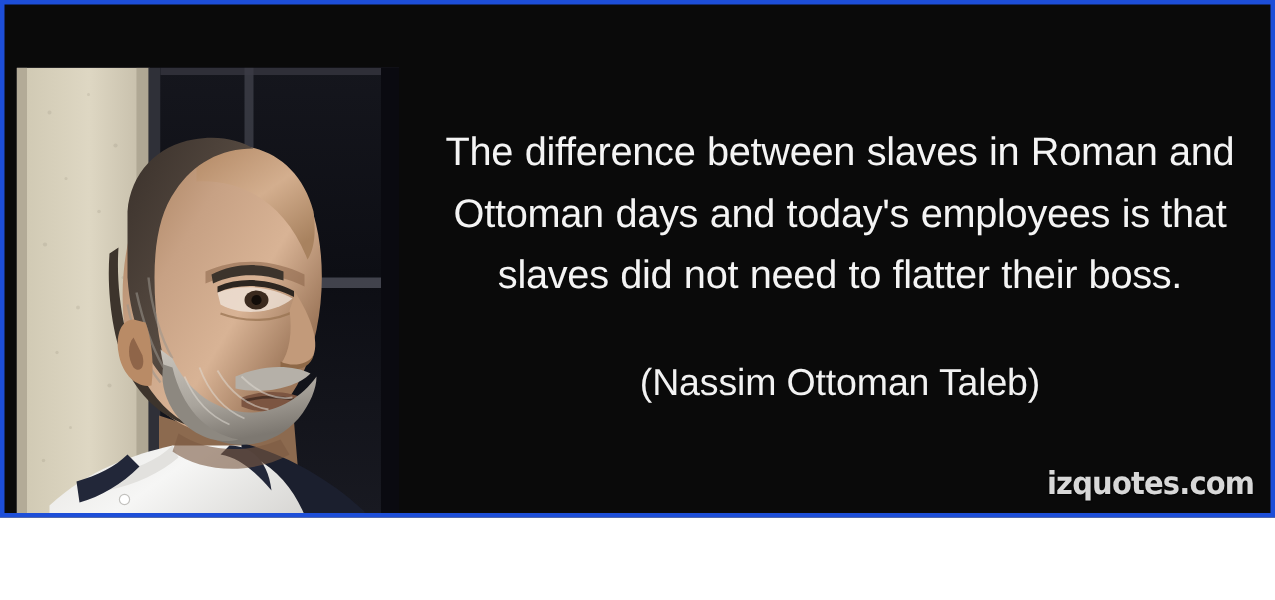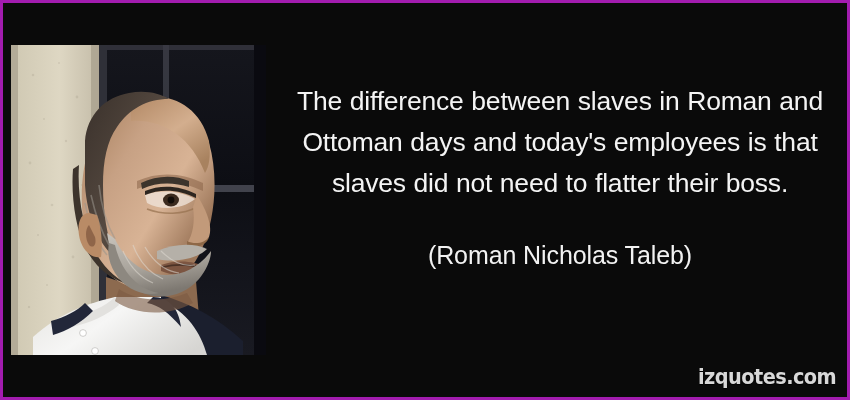--- a/index.html
+++ b/index.html
@@ -7,23 +7,23 @@
   html, body {
     width: 850px;
     height: 400px;
     background: #ffffff;
     overflow: hidden;
   }
 
   .quote-card {
     position: relative;
     width: 850px;
-    height: 400px;
+    height: 345px;
     background: #0a0a0a;
-    border: 3px solid #a21caf;
+    border: 3px solid #1d4ed8;
     overflow: hidden;
     font-family: "Liberation Sans", sans-serif;
   }
 
   
   .portrait {
     position: absolute;
     left: 8px;
     top: 42px;
     width: 255px;
@@ -221,18 +221,18 @@
         <path d="M134 202 C142 216 154 226 168 228"></path>
         <path d="M150 206 C160 216 172 222 184 220"></path>
       </g>
 
       <path d="M108 244 C126 256 152 258 176 248 L182 258 C156 272 124 270 104 256 Z" fill="#7b5a42" opacity="0.6"></path>
     </svg>
   </div>
 
   <div class="text-block">
     <div class="quote-text">The difference between slaves in Roman and Ottoman days and today's employees is that slaves did not need to flatter their boss.</div>
-    <div class="attribution">(Roman Nicholas Taleb)</div>
+    <div class="attribution">(Nassim Ottoman Taleb)</div>
   </div>
 
   <div class="watermark">izquotes.com</div>
 
 </div>
 
 </body></html>

